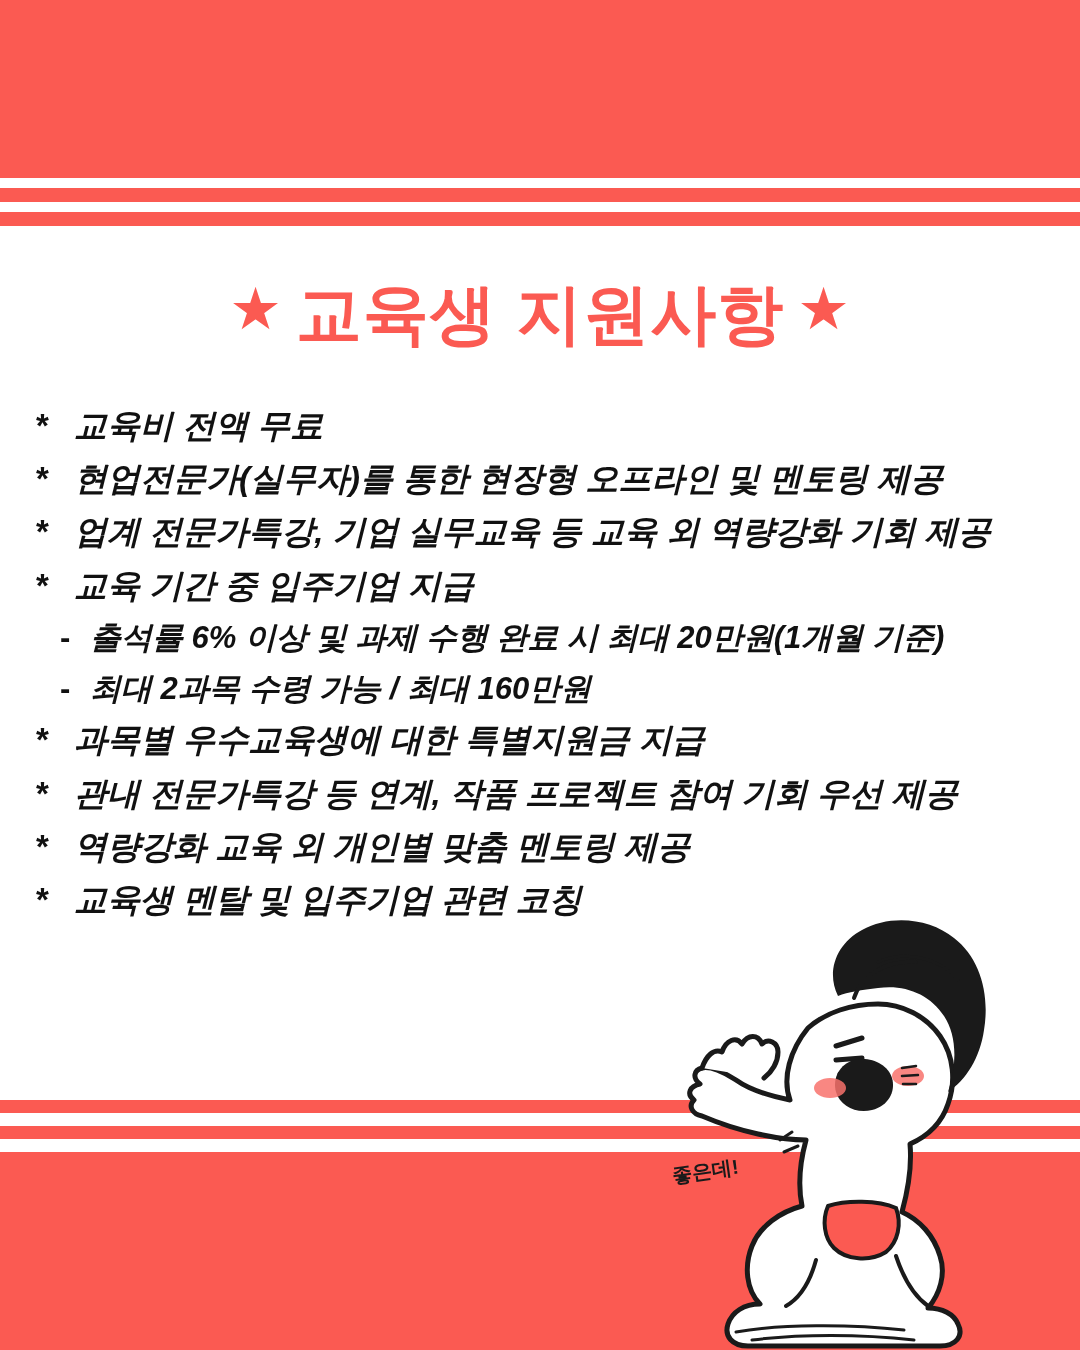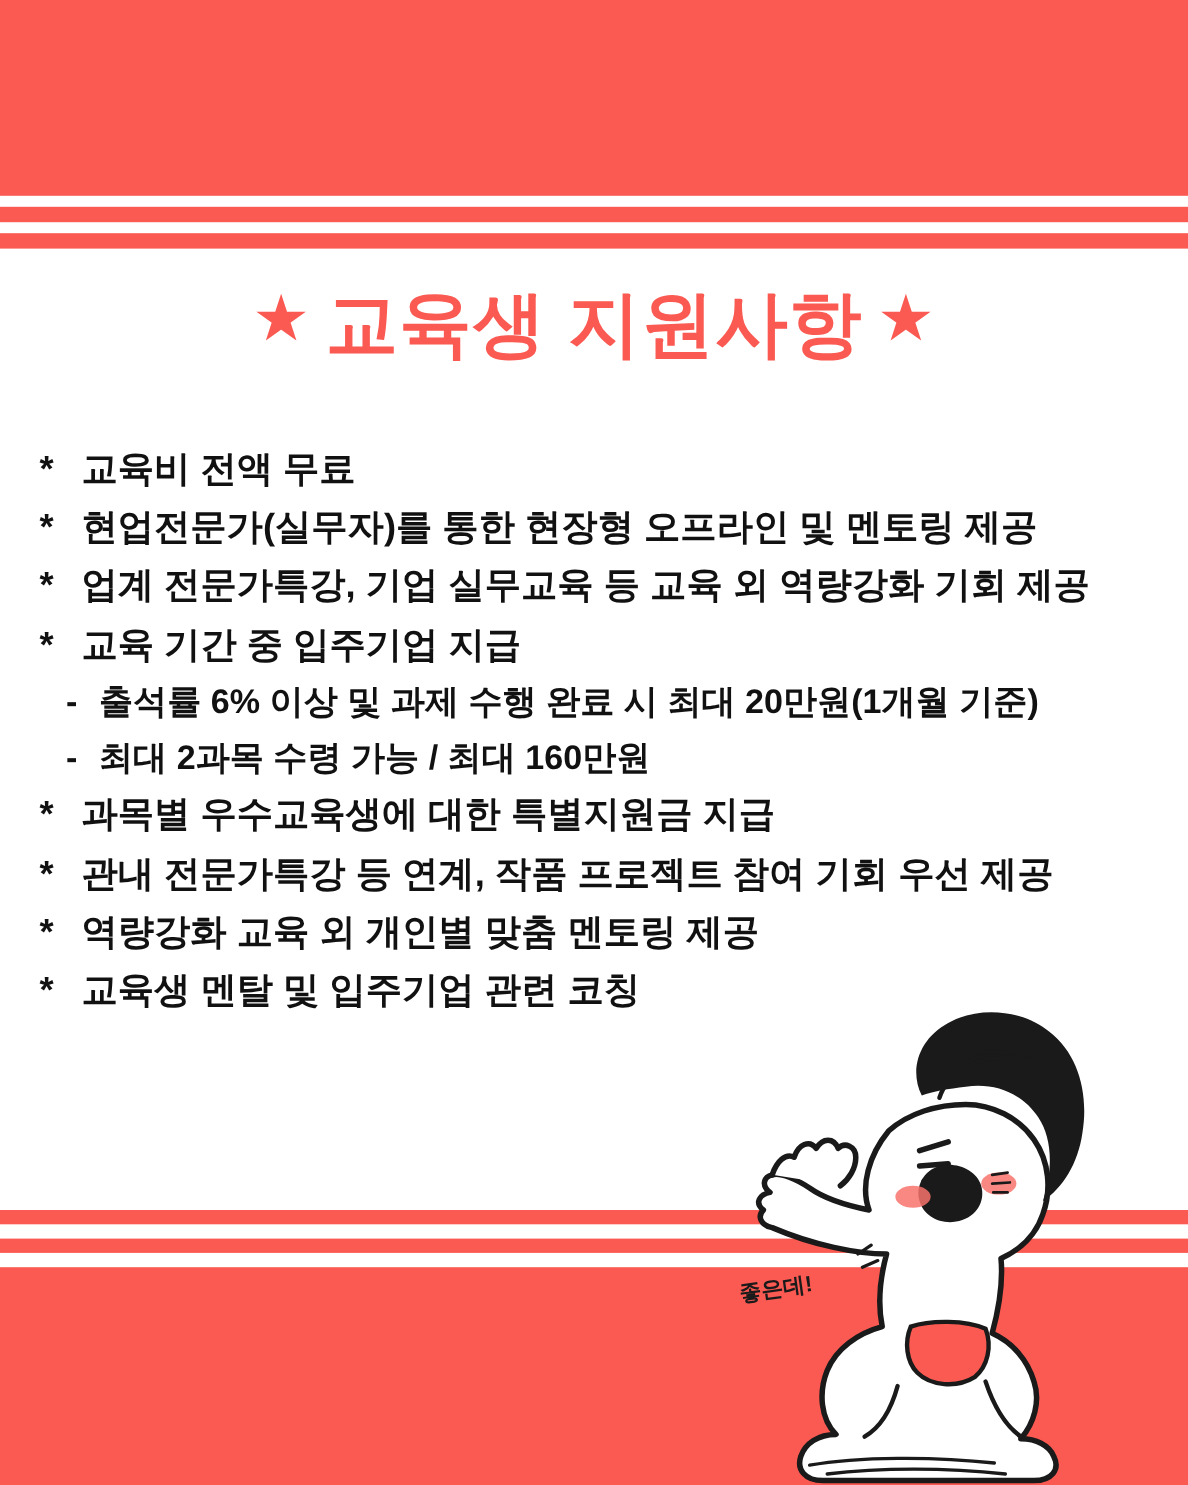--- a/index.html
+++ b/index.html
@@ -69,20 +69,21 @@
     text-align: center;
   }
   .title {
     display: inline-block;
     color: #fb5a52;
     font-size: 66px;
     font-weight: bold;
     letter-spacing: 1px;
     line-height: 1.1;
     white-space: nowrap;
+    margin-top: 20px;
   }
   .title .star {
     font-size: 52px;
     vertical-align: 10px;
     margin: 0 16px;
   }
 
   
   .list {
     position: absolute;
@@ -107,21 +108,21 @@
     padding-left: 24px;
   }
   .marker {
     flex: 0 0 auto;
     width: 38px;
     text-align: left;
     font-weight: bold;
   }
   .item.level1 .marker { font-size: 33px; }
   .item.level2 .marker { font-size: 31px; width: 30px; }
-  .text { flex: 1 1 auto; }
+  .text { flex: 1 1 auto; font-style: italic; }
 
   
   .illo {
     position: absolute;
     left: 640px;
     top: 900px;
     width: 430px;
     height: 450px;
   }
   .illo svg { display: block; }

